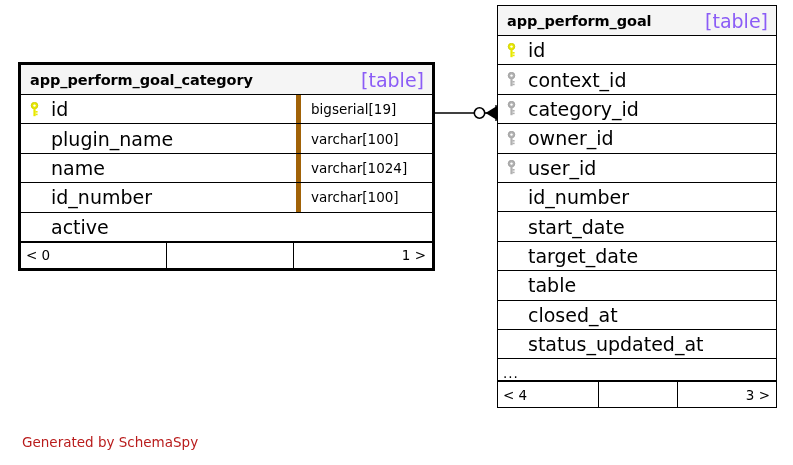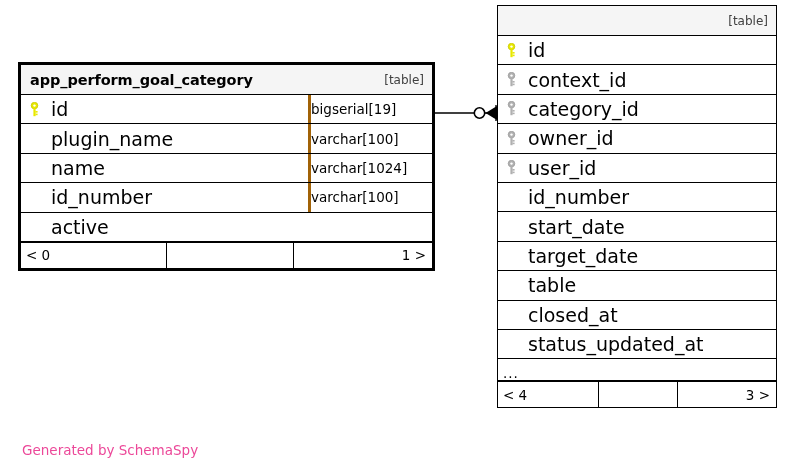--- a/index.html
+++ b/index.html
@@ -47,22 +47,22 @@
     flex: 0 0 auto;
   }
   .tbl-title {
     font-weight: bold;
     font-size: 14.5px;
     letter-spacing: -0.1px;
     white-space: nowrap;
   }
   .tbl-kind {
     margin-left: auto;
-    font-size: 12px;
-    color: #404040;
+    font-size: 19px;
+    color: #8b5cf6;
   }
 
   .tbl-row {
     box-sizing: border-box;
     height: 29.4px;
     display: flex;
     align-items: stretch;
     border-bottom: 1px solid #000000;
     flex: 0 0 auto;
   }
@@ -76,23 +76,23 @@
     align-items: center;
     padding-left: 8px;
     font-size: 19px;
     white-space: nowrap;
     min-width: 0;
   }
   .col-type {
     flex: 0 0 auto;
     display: flex;
     align-items: center;
-    padding-left: 0;
+    padding-left: 10px;
     font-size: 13.5px;
-    border-left: 3px solid #a16207;
+    border-left: 5px solid #a16207;
     white-space: nowrap;
   }
 
   
   .keycell {
     width: 18px;
     flex: 0 0 18px;
     display: flex;
     align-items: center;
     justify-content: flex-start;
@@ -152,23 +152,22 @@
     height: 465px;
     pointer-events: none;
   }
 
   
   .gen-caption {
     position: absolute;
     left: 22px;
     top: 434px;
     font-size: 13.5px;
-    color: #ec4899;
+    color: #b91c1c;
     white-space: nowrap;
-    margin-top: 8px;
   }
 </style>
 </head>
 <body>
 
 <div class="canvas">
 
   <div class="er-table" id="table-left" style="left:18px; top:62px; width:417px;text-align:center;">
 
     <div class="tbl-header">
@@ -226,20 +225,21 @@
     <div class="tbl-footer">
       <div class="foot-cell foot-left" style="width:145px;">&lt; 0</div>
       <div class="foot-cell foot-mid" style="width:128px;"></div>
       <div class="foot-cell foot-right" style="flex:1 1 auto;">1 &gt;</div>
     </div>
   </div>
 
   <div class="er-table thin" id="table-right" style="left:497px; top:5px; width:280px;">
 
     <div class="tbl-header">
+      <span class="tbl-title">app_perform_goal</span>
       <span class="tbl-kind">[table]</span>
     </div>
 
     <div class="tbl-row">
       <div class="col-name">
         <span class="keycell">
           <svg class="key-svg" width="11" height="15" viewBox="0 0 11 15" aria-hidden="true">
             <circle cx="5.5" cy="3.6" r="3.3" fill="#e8e800" stroke="#c9c900" stroke-width="0.8"></circle>
             <circle cx="5.5" cy="3.6" r="1.2" fill="#ffffff"></circle>
             <rect x="4.4" y="6.2" width="2.2" height="8" fill="#e8e800"></rect>

